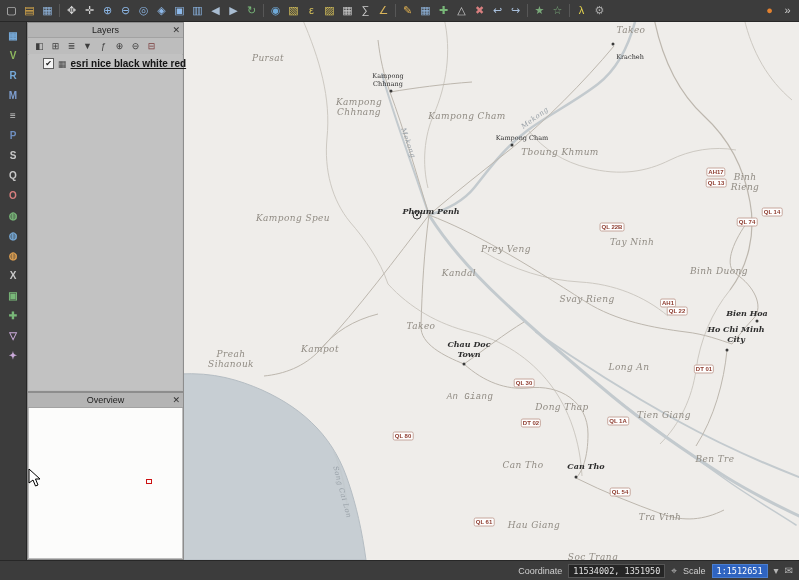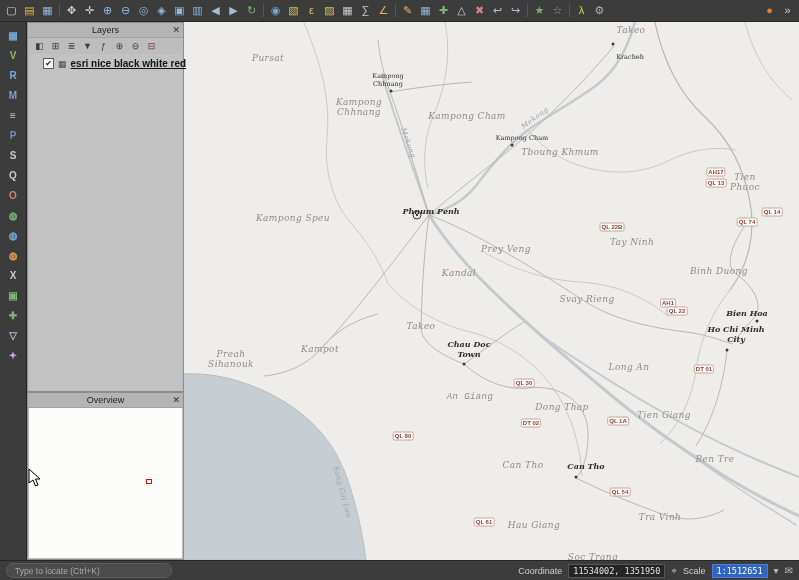--- a/index.html
+++ b/index.html
@@ -218,21 +218,21 @@
         <path d="M543,328 C540,360 530,396 512,424"></path>
       </g>
     </svg>
     <div id="map-labels">
         <div class="lbl region" style="left: 447px; top: 8px;">Takeo</div>
         <div class="lbl region" style="left: 84px; top: 36px;">Pursat</div>
         <div class="lbl region" style="left: 175px; top: 85px;">Kampong
 Chhnang</div>
         <div class="lbl region" style="left: 283px; top: 94px;">Kampong Cham</div>
         <div class="lbl region" style="left: 376px; top: 130px;">Tboung Khmum</div>
-        <div class="lbl region" style="left: 561px; top: 160px;">Tien Phuoc</div>
+        <div class="lbl region" style="left: 561px; top: 160px;">Binh Rieng</div>
         <div class="lbl region" style="left: 109px; top: 196px;">Kampong Speu</div>
         <div class="lbl region" style="left: 448px; top: 220px;">Tay Ninh</div>
         <div class="lbl region" style="left: 322px; top: 227px;">Prey Veng</div>
         <div class="lbl region" style="left: 535px; top: 249px;">Binh Duong</div>
         <div class="lbl region" style="left: 275px; top: 251px;">Kandal</div>
         <div class="lbl region" style="left: 403px; top: 277px;">Svay Rieng</div>
         <div class="lbl region" style="left: 237px; top: 304px;">Takeo</div>
         <div class="lbl region" style="left: 136px; top: 327px;">Kampot</div>
         <div class="lbl region" style="left: 47px; top: 337px;">Preah
 Sihanouk</div>
@@ -282,23 +282,20 @@
         <div class="shield" style="left: 436px; top: 470px;">QL 54</div>
         <div class="shield" style="left: 300px; top: 500px;">QL 61</div>
       </div>
   </div>
 
   <svg class="cursor" width="13" height="19" viewBox="0 0 13 19">
     <polygon points="1,1 1,15 5,12 7.5,18 10,17 7.5,11 12,11" fill="#ffffff" stroke="#000000" stroke-width="1"></polygon>
   </svg>
 
   <div class="status-bar">
-    <div class="locate">
-      <span>Type to locate (Ctrl+K)</span>
-    </div>
     <span class="sb-label ml-auto">Coordinate</span>
     <span class="sb-field">11534002, 1351950</span>
     <span class="sb-icon">⌖</span>
     <span class="sb-label">Scale</span>
     <span class="sb-field scale">1:1512651</span>
     <span class="sb-icon">▾</span>
     <span class="sb-icon">✉</span>
   </div>
 
 </div>

